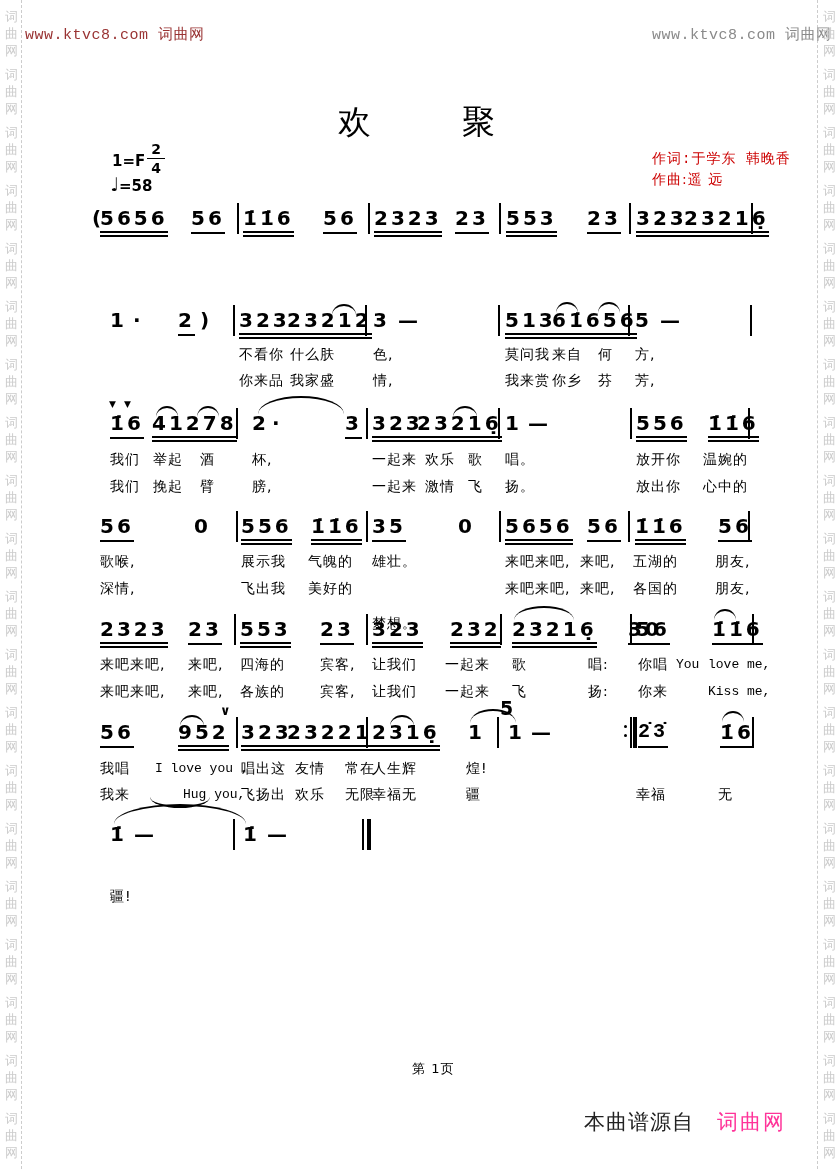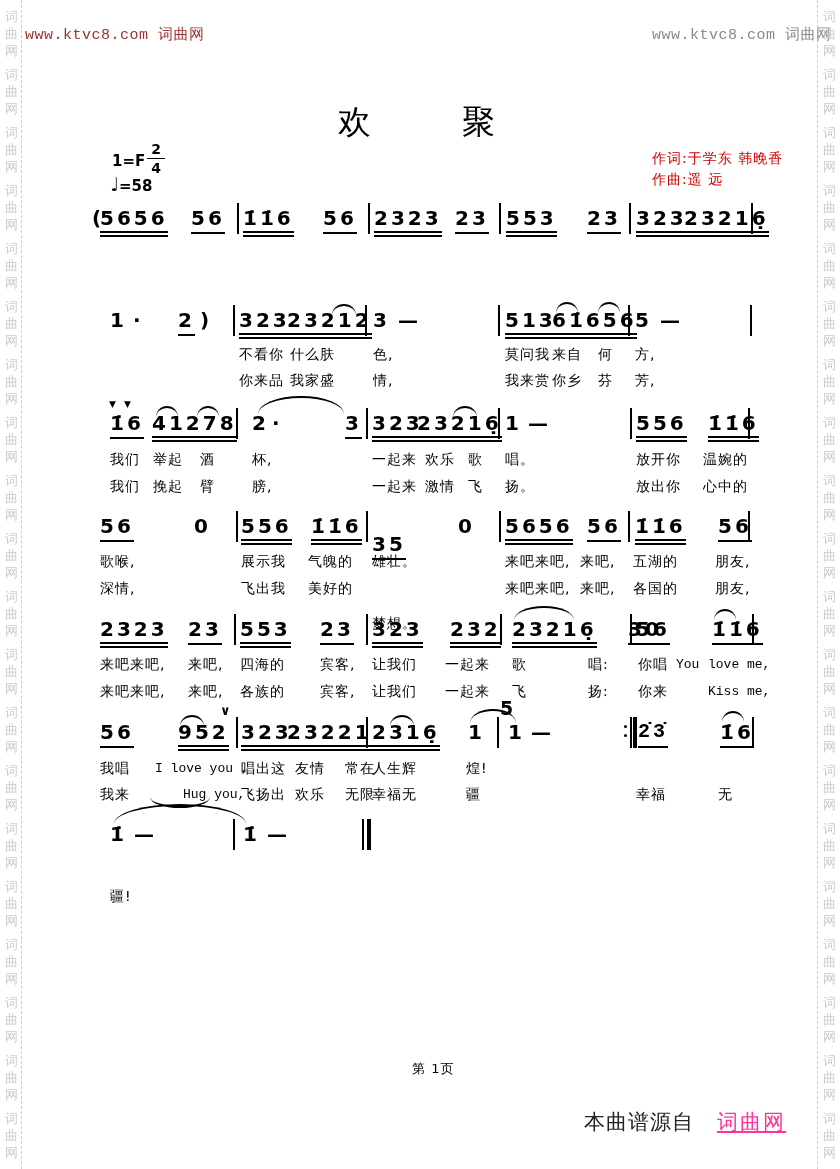--- a/index.html
+++ b/index.html
@@ -14,38 +14,38 @@
   .hdr-l{left:25px;top:25px;color:var(--c-hdrl);}
   .hdr-r{left:652px;top:25px;color:var(--c-hdrr);}
   .title-char{font-size:33px;top:100px;font-family:"DejaVu Serif",serif;}
   .keysig{left:112px;top:152px;font-size:15px;font-weight:bold;}
   .timesig{left:147px;top:141px;width:18px;text-align:center;font-size:14px;font-weight:bold;}
   .timesig .num{display:block;border-bottom:1.5px solid var(--c-ink);padding:0 2px 1px;}
   .timesig .den{display:block;padding-top:1px;}
   .tempo{left:110px;top:173px;font-size:15px;font-weight:bold;}
   .tempo .q{font-size:19px;}
   .credit{left:652px;font-size:14px;color:var(--c-credit);letter-spacing:1px;}
-  .credit.l1{top:150px;} .credit.l2{top:171px;}
+  .credit.l1{top:150px;font-family:Liberation Mono, monospace;} .credit.l2{top:171px;}
   .note{font-size:20px;font-weight:bold;letter-spacing:3px;line-height:24px;}
   .u1{border-bottom:2px solid var(--c-ink);padding-bottom:2px;}
   .u2{border-bottom:6px double var(--c-ink);padding-bottom:1px;}
   .bline{width:2px;background:var(--c-ink);}
   .bthick{width:4px;background:var(--c-ink);}
   .rdot{width:3px;height:3px;border-radius:50%;background:var(--c-ink);}
   .arc{border-top:2px solid var(--c-ink);border-radius:50% 50% 0 0 / 100% 100% 0 0;}
   .arcf{border-bottom:2px solid var(--c-ink);border-radius:0 0 50% 50% / 0 0 100% 100%;}
   .lyr{font-size:14px;line-height:17px;letter-spacing:1px;}
   .lyr.en{font-family:"Liberation Mono",monospace;font-size:13px;letter-spacing:0;}
   .mk-acc{font-size:9px;} .mk-breath{font-size:13px;font-weight:bold;}
   .mk-num{font-size:19px;font-weight:bold;}
   .wm{font-size:13px;color:var(--c-wm);}
   .dash{position:absolute;top:0;height:1169px;border-left:1px dashed var(--c-wm);}
   .pageno{left:412px;top:1060px;font-size:13px;letter-spacing:1px;}
   .src-label{left:584px;top:1108px;font-size:21px;color:#222222;letter-spacing:1px;}
-  .src-site{left:717px;top:1108px;font-size:21px;color:var(--c-pink);letter-spacing:2px;text-decoration:underline;}
+  .src-site{left:717px;top:1108px;font-size:21px;color:var(--c-pink);letter-spacing:2px;}
 </style>
 </head>
 <body>
 
 <div class="page">
   <div class="dash" style="left:21px"></div>
   <div class="dash" style="left:817px"></div>
 
   <div class="abs hdr hdr-l">www.ktvc8.com 词曲网</div>
   <div class="abs hdr hdr-r">www.ktvc8.com 词曲网</div>
@@ -157,21 +157,21 @@
       <div class="abs lyr" style="left: 468px; top: 478px;">飞</div>
       <div class="abs lyr" style="left: 505px; top: 478px;">扬。</div>
       <div class="abs lyr" style="left: 636px; top: 478px;">放出你</div>
       <div class="abs lyr" style="left: 703px; top: 478px;">心中的</div>
       <div class="abs note u1" style="left: 100px; top: 514px;">56</div>
       <div class="abs note" style="left: 194px; top: 514px;">0</div>
       <div class="abs bline" style="left: 236px; top: 511px; height: 31px;"></div>
       <div class="abs note u2" style="left: 241px; top: 514px;">556</div>
       <div class="abs note u2" style="left: 311px; top: 514px;">1̇1̇6</div>
       <div class="abs bline" style="left: 366px; top: 511px; height: 31px;"></div>
-      <div class="abs note u1" style="left: 372px; top: 514px; margin-top: 18px;">35</div>
+      <div class="abs note u1" style="left: 372px; top: 514px;">35</div>
       <div class="abs note" style="left: 458px; top: 514px;">0</div>
       <div class="abs bline" style="left: 499px; top: 511px; height: 31px;"></div>
       <div class="abs note u2" style="left: 505px; top: 514px;">5656</div>
       <div class="abs note u1" style="left: 587px; top: 514px;">56</div>
       <div class="abs bline" style="left: 628px; top: 511px; height: 31px;"></div>
       <div class="abs note u2" style="left: 635px; top: 514px;">1̇1̇6</div>
       <div class="abs note u1" style="left: 718px; top: 514px;">56</div>
       <div class="abs bline" style="left: 748px; top: 511px; height: 31px;"></div>
       <div class="abs lyr" style="left: 100px; top: 553px;">歌喉,</div>
       <div class="abs lyr" style="left: 241px; top: 553px;">展示我</div>

